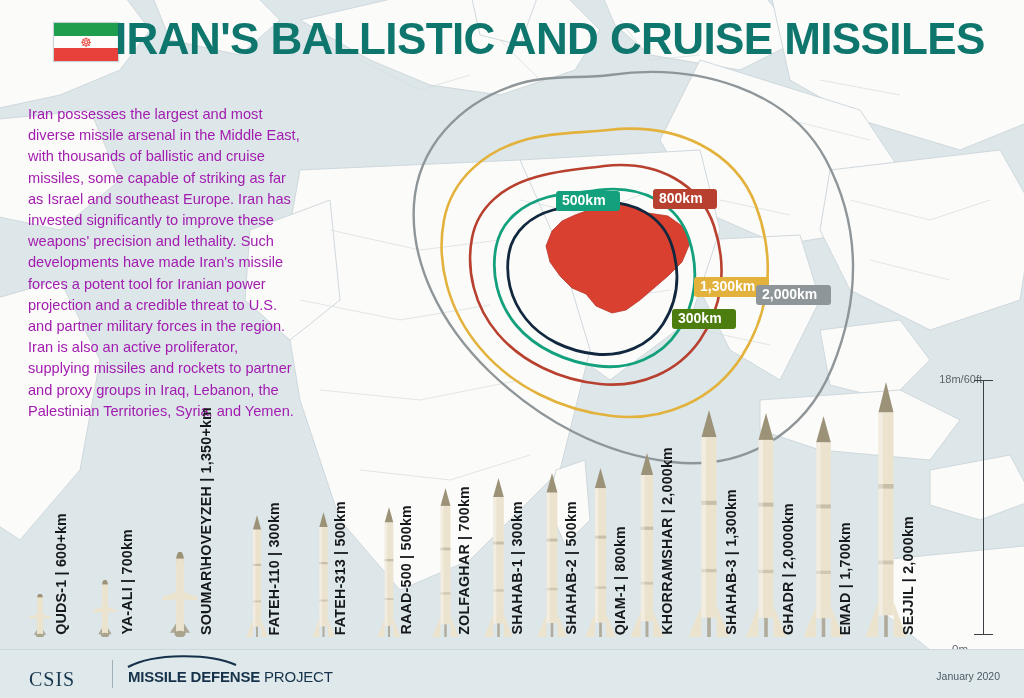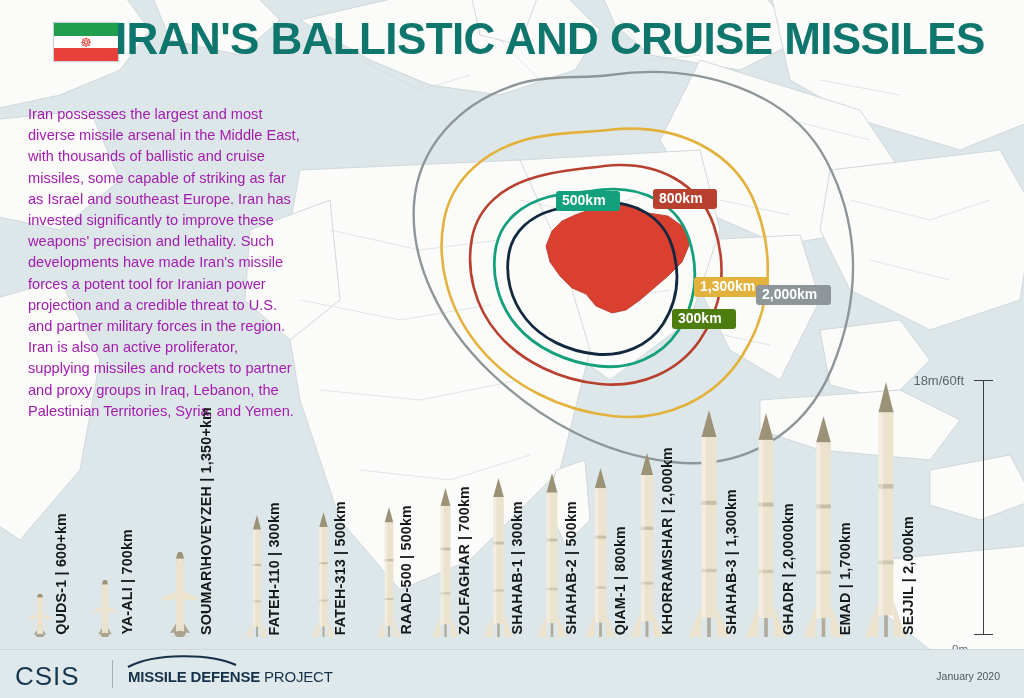--- a/index.html
+++ b/index.html
@@ -35,34 +35,34 @@
   
   .ringsvg{position:absolute;left:0;top:0;width:1024px;height:698px;pointer-events:none;}
   .ringlabel{position:absolute;color:#fff;font-size:14px;font-weight:bold;
         padding:2px 14px 3px 6px;border-radius:3px;white-space:nowrap;line-height:1.05;}
 
   
   .scalebar{position:absolute;right:40px;top:380px;width:1px;height:255px;background:#3a3f44;}
   .scalebar:before,.scalebar:after{content:"";position:absolute;left:-9px;width:19px;height:1px;background:#3a3f44;}
   .scalebar:before{top:0;}
   .scalebar:after{bottom:0;}
-  .scaletop{position:absolute;right:60px;top:373px;font-size:13px;color:#5c6469;white-space:nowrap;}
+  .scaletop{position:absolute;right:42px;top:373px;font-size:11px;color:#5c6469;white-space:nowrap;}
   .scalebot{position:absolute;right:56px;top:621px;font-size:11.5px;color:#5c6469;white-space:nowrap;margin-top:22px;}
   .missile{position:absolute;bottom:61px;}
   .missile svg{display:block;}
   .mlabel{position:absolute;bottom:63px;
         writing-mode:vertical-rl;transform:rotate(180deg);
         font-size:14.3px;font-weight:bold;color:#16191c;
         letter-spacing:.2px;white-space:nowrap;}
 
   
   .footer{position:absolute;left:0;bottom:0;width:1024px;height:48px;
         background:#dfe8eb;border-top:1px solid #ccd8dc;}
-  .csis{position:absolute;left:15px;bottom:9px;font-family:Liberation Sans, sans-serif;
-        font-size:26px;color:#17374f;letter-spacing:1px;line-height:1;}
+  .csis{position:absolute;left:29px;bottom:9px;font-family:Liberation Serif, serif;
+        font-size:20px;color:#17374f;letter-spacing:1px;line-height:1;}
   .divider{position:absolute;left:112px;bottom:10px;width:1px;height:28px;background:#9fb0b8;}
   .mdp{position:absolute;left:128px;bottom:14px;font-size:15px;color:#16324a;line-height:1;white-space:nowrap;}
   .mdp b{font-weight:bold;letter-spacing:-0.2px;}
   .mdp span{font-weight:normal;letter-spacing:-0.2px;}
   .arc{position:absolute;left:126px;bottom:30px;width:112px;height:14px;}
   .date{position:absolute;right:24px;bottom:16px;font-size:10.5px;color:#4d5a63;}
 </style>
 </head>
 <body>
 

